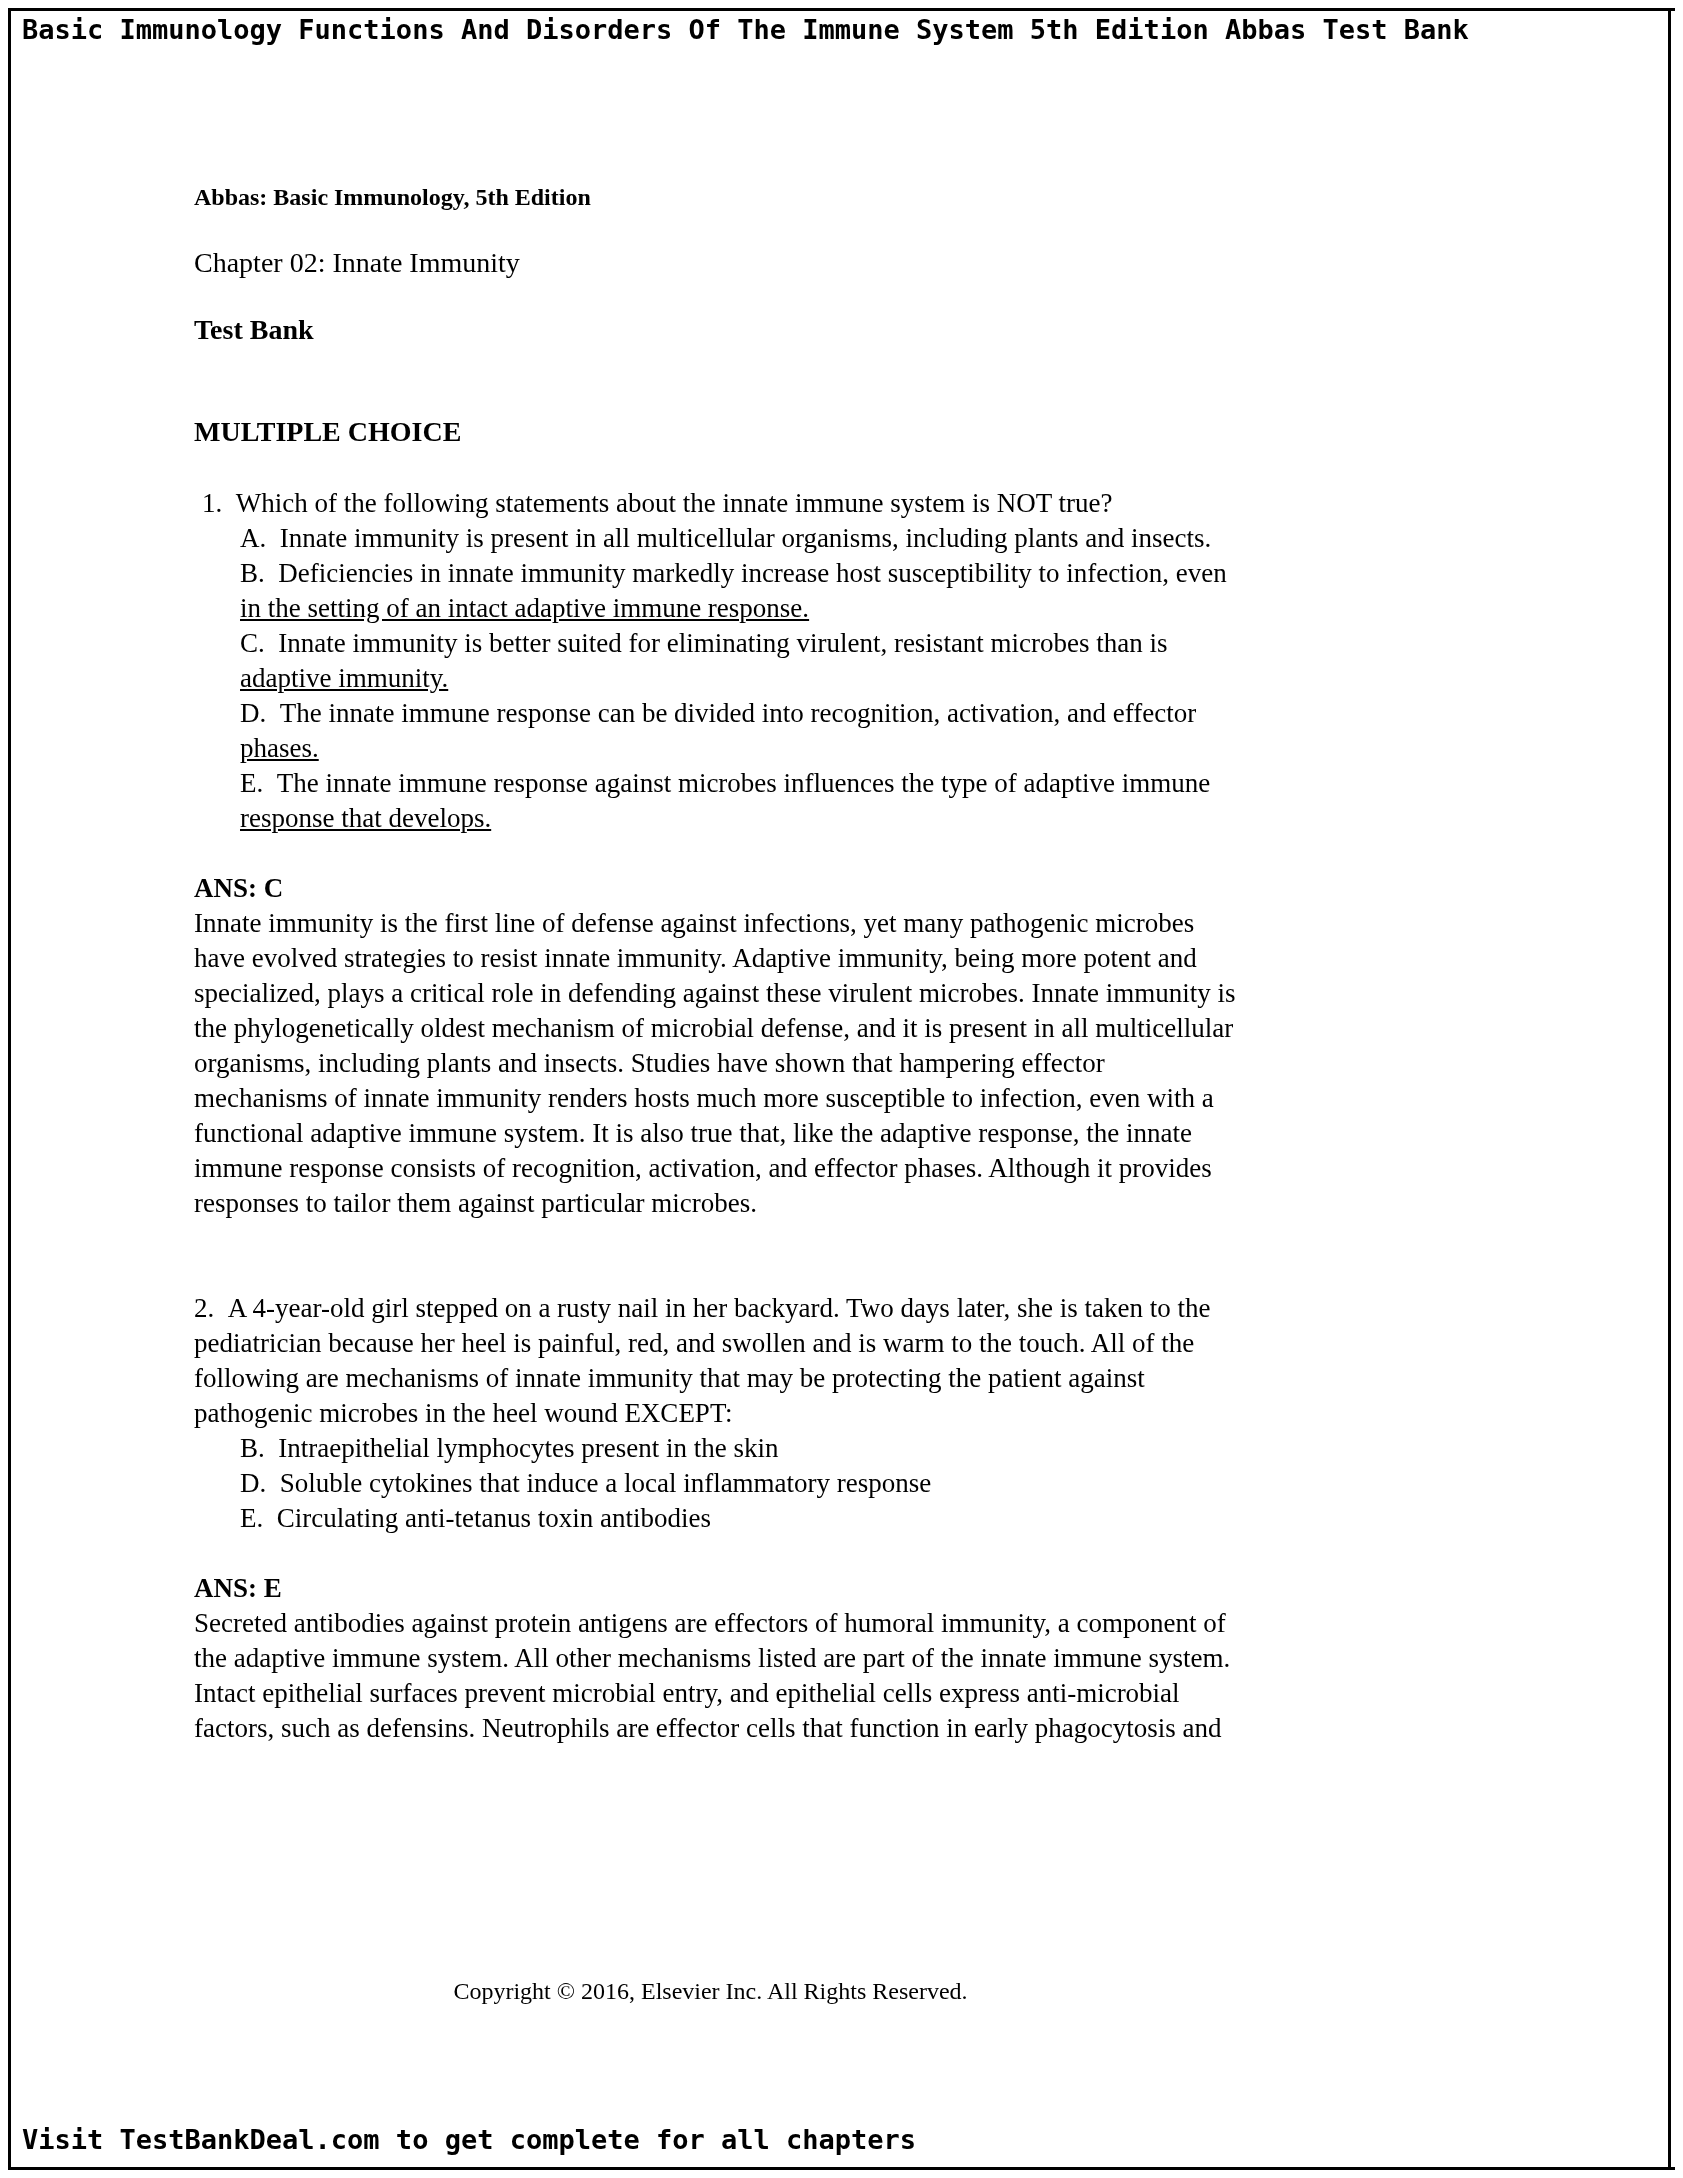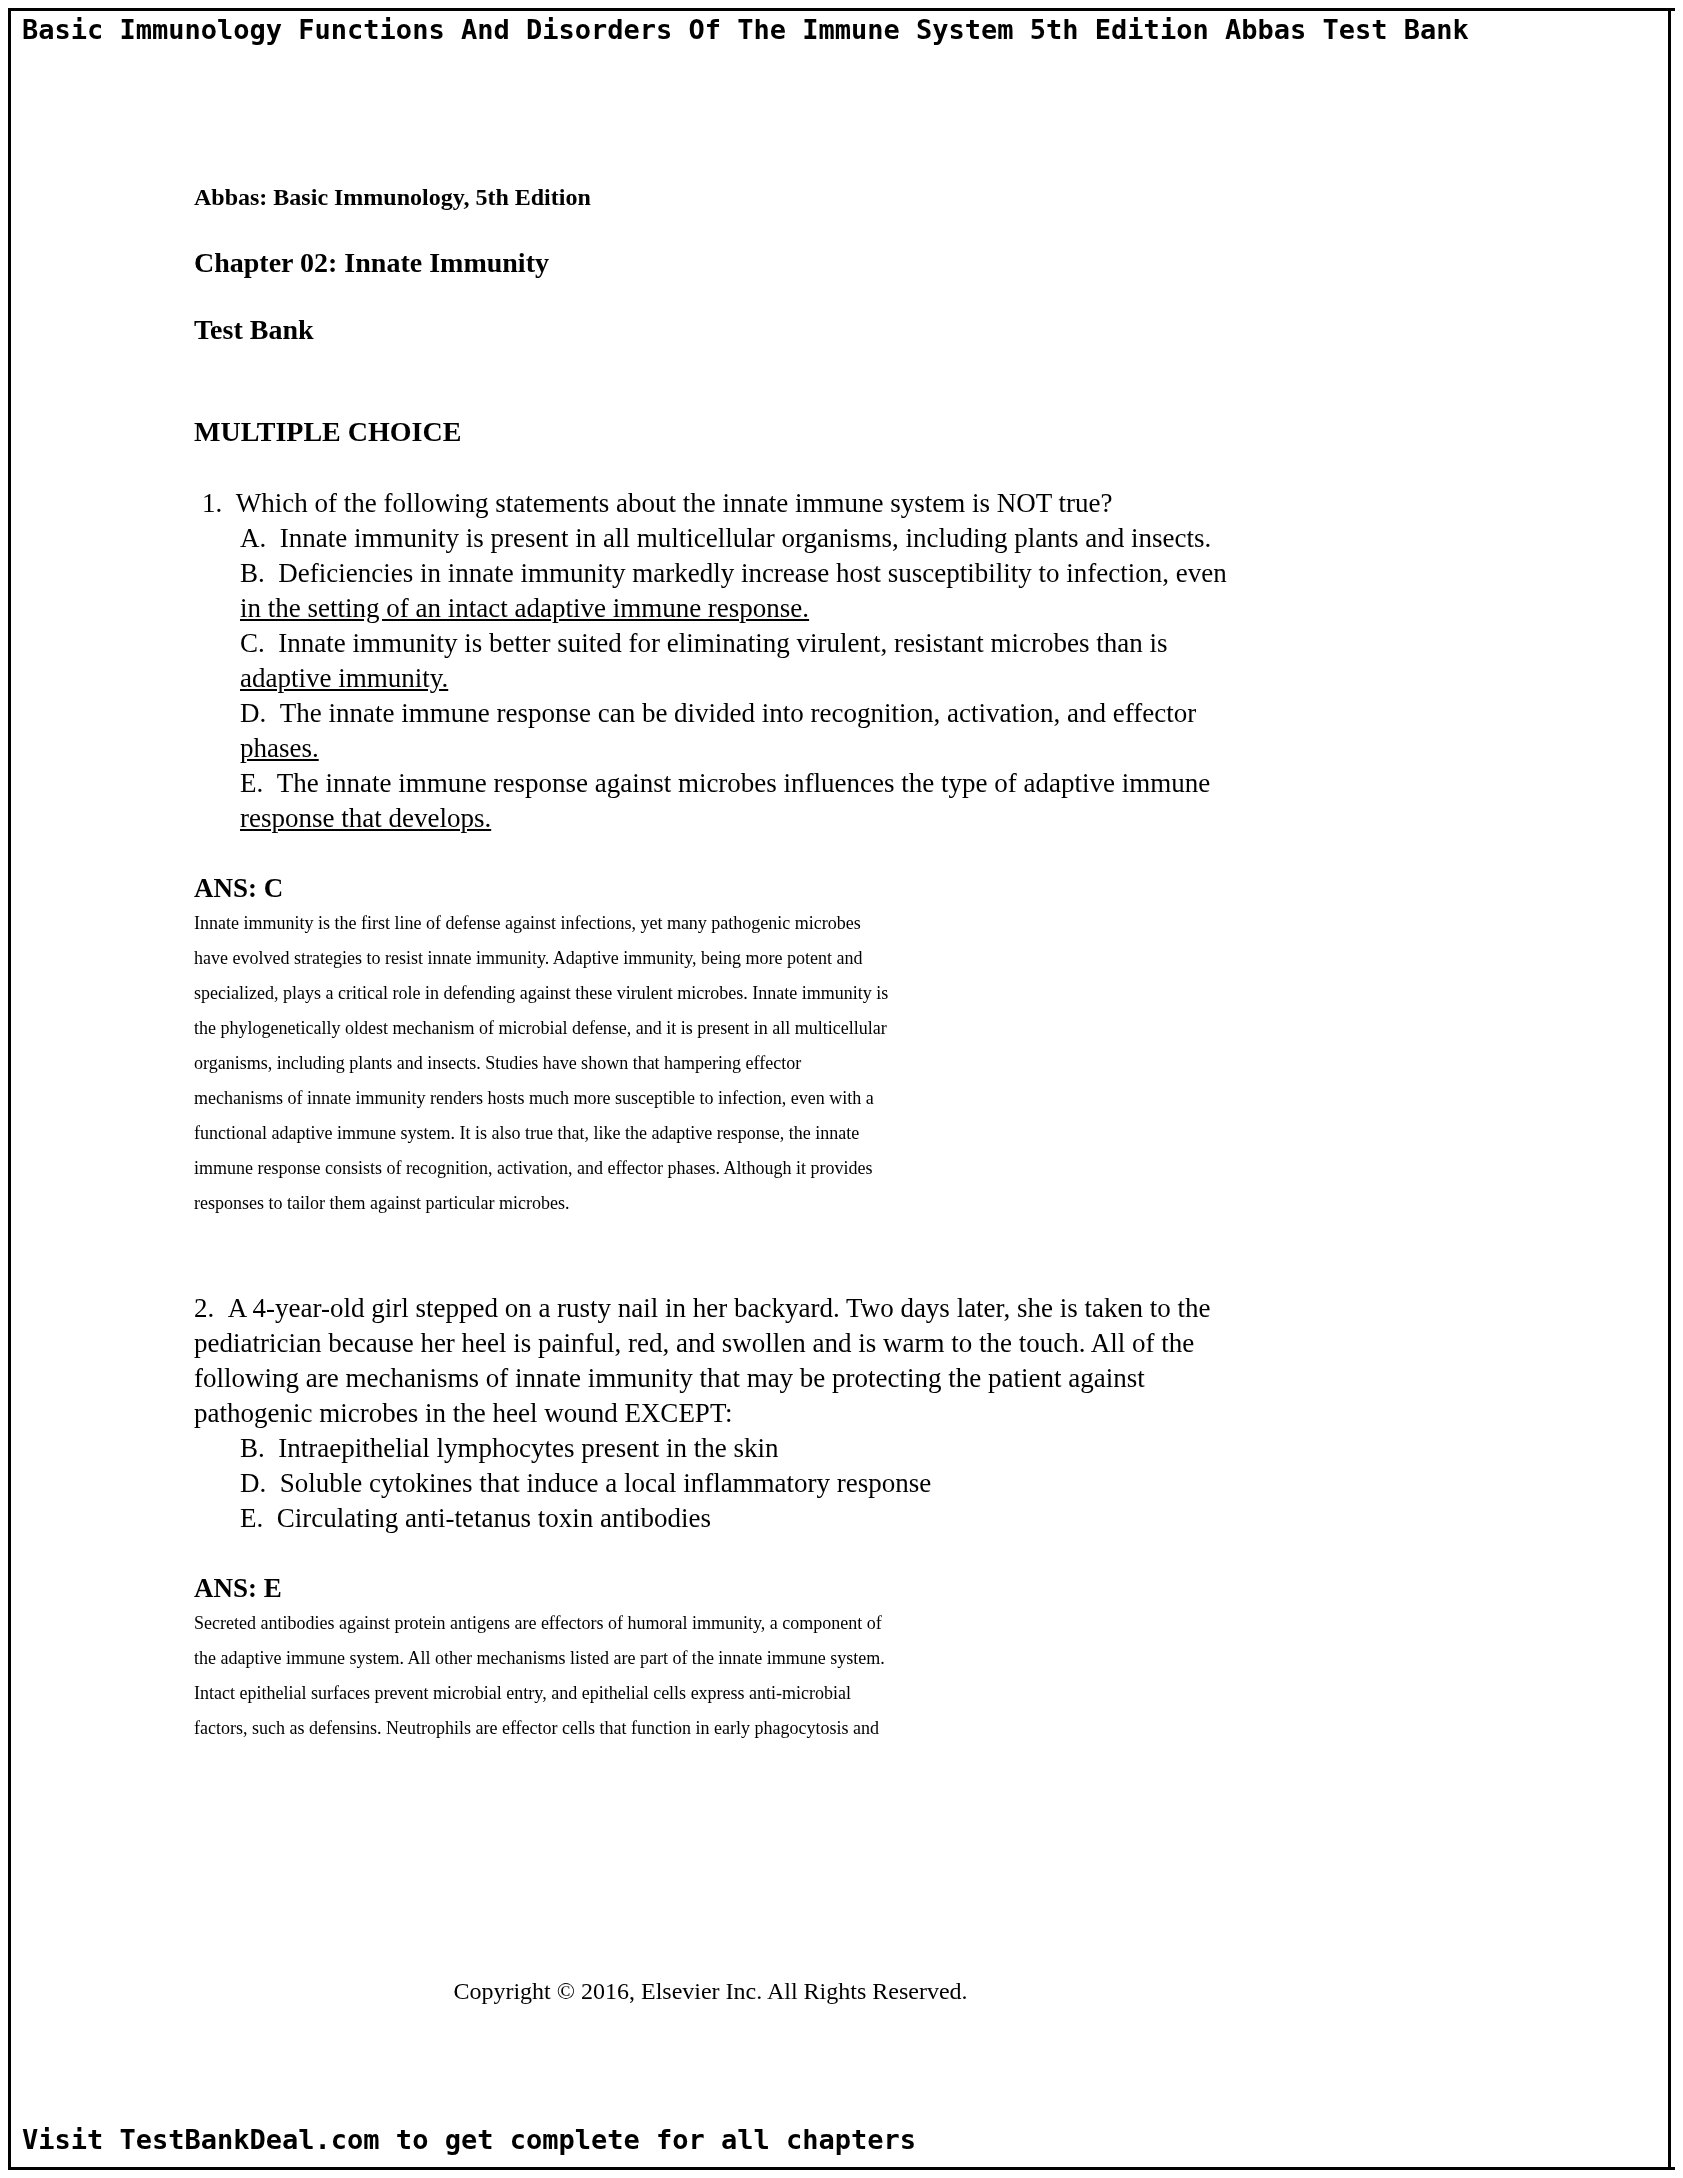--- a/index.html
+++ b/index.html
@@ -72,21 +72,21 @@
   }
 
   .h-title {
     font-weight: bold;
     font-size: 24px;
     font-stretch: semi-condensed;
     margin: 0 0 38px 0;
     line-height: 1.1;
   }
   .h-sub {
-    font-weight: bold;
+    font-weight: normal;
     font-size: 28px;
     margin: 0 0 36px 0;
     line-height: 1.1;
   }
   .h-sub2 {
     font-weight: bold;
     font-size: 28px;
     margin: 0 0 71px 0;
     line-height: 1.1;
   }
@@ -121,21 +121,21 @@
     padding-left: 0px;
   }
 
   .ans {
     font-weight: bold;
     font-size: 27px;
     line-height: 35px;
     margin: 0;
   }
   .expl {
-    font-size: 18px;
+    font-size: 27px;
     line-height: 35px;
     margin: 0;
     white-space: nowrap;
   }
 
   .spacer-lg { height: 35px; }
   .spacer-md { height: 35px; }
 
   
   .copyright {

